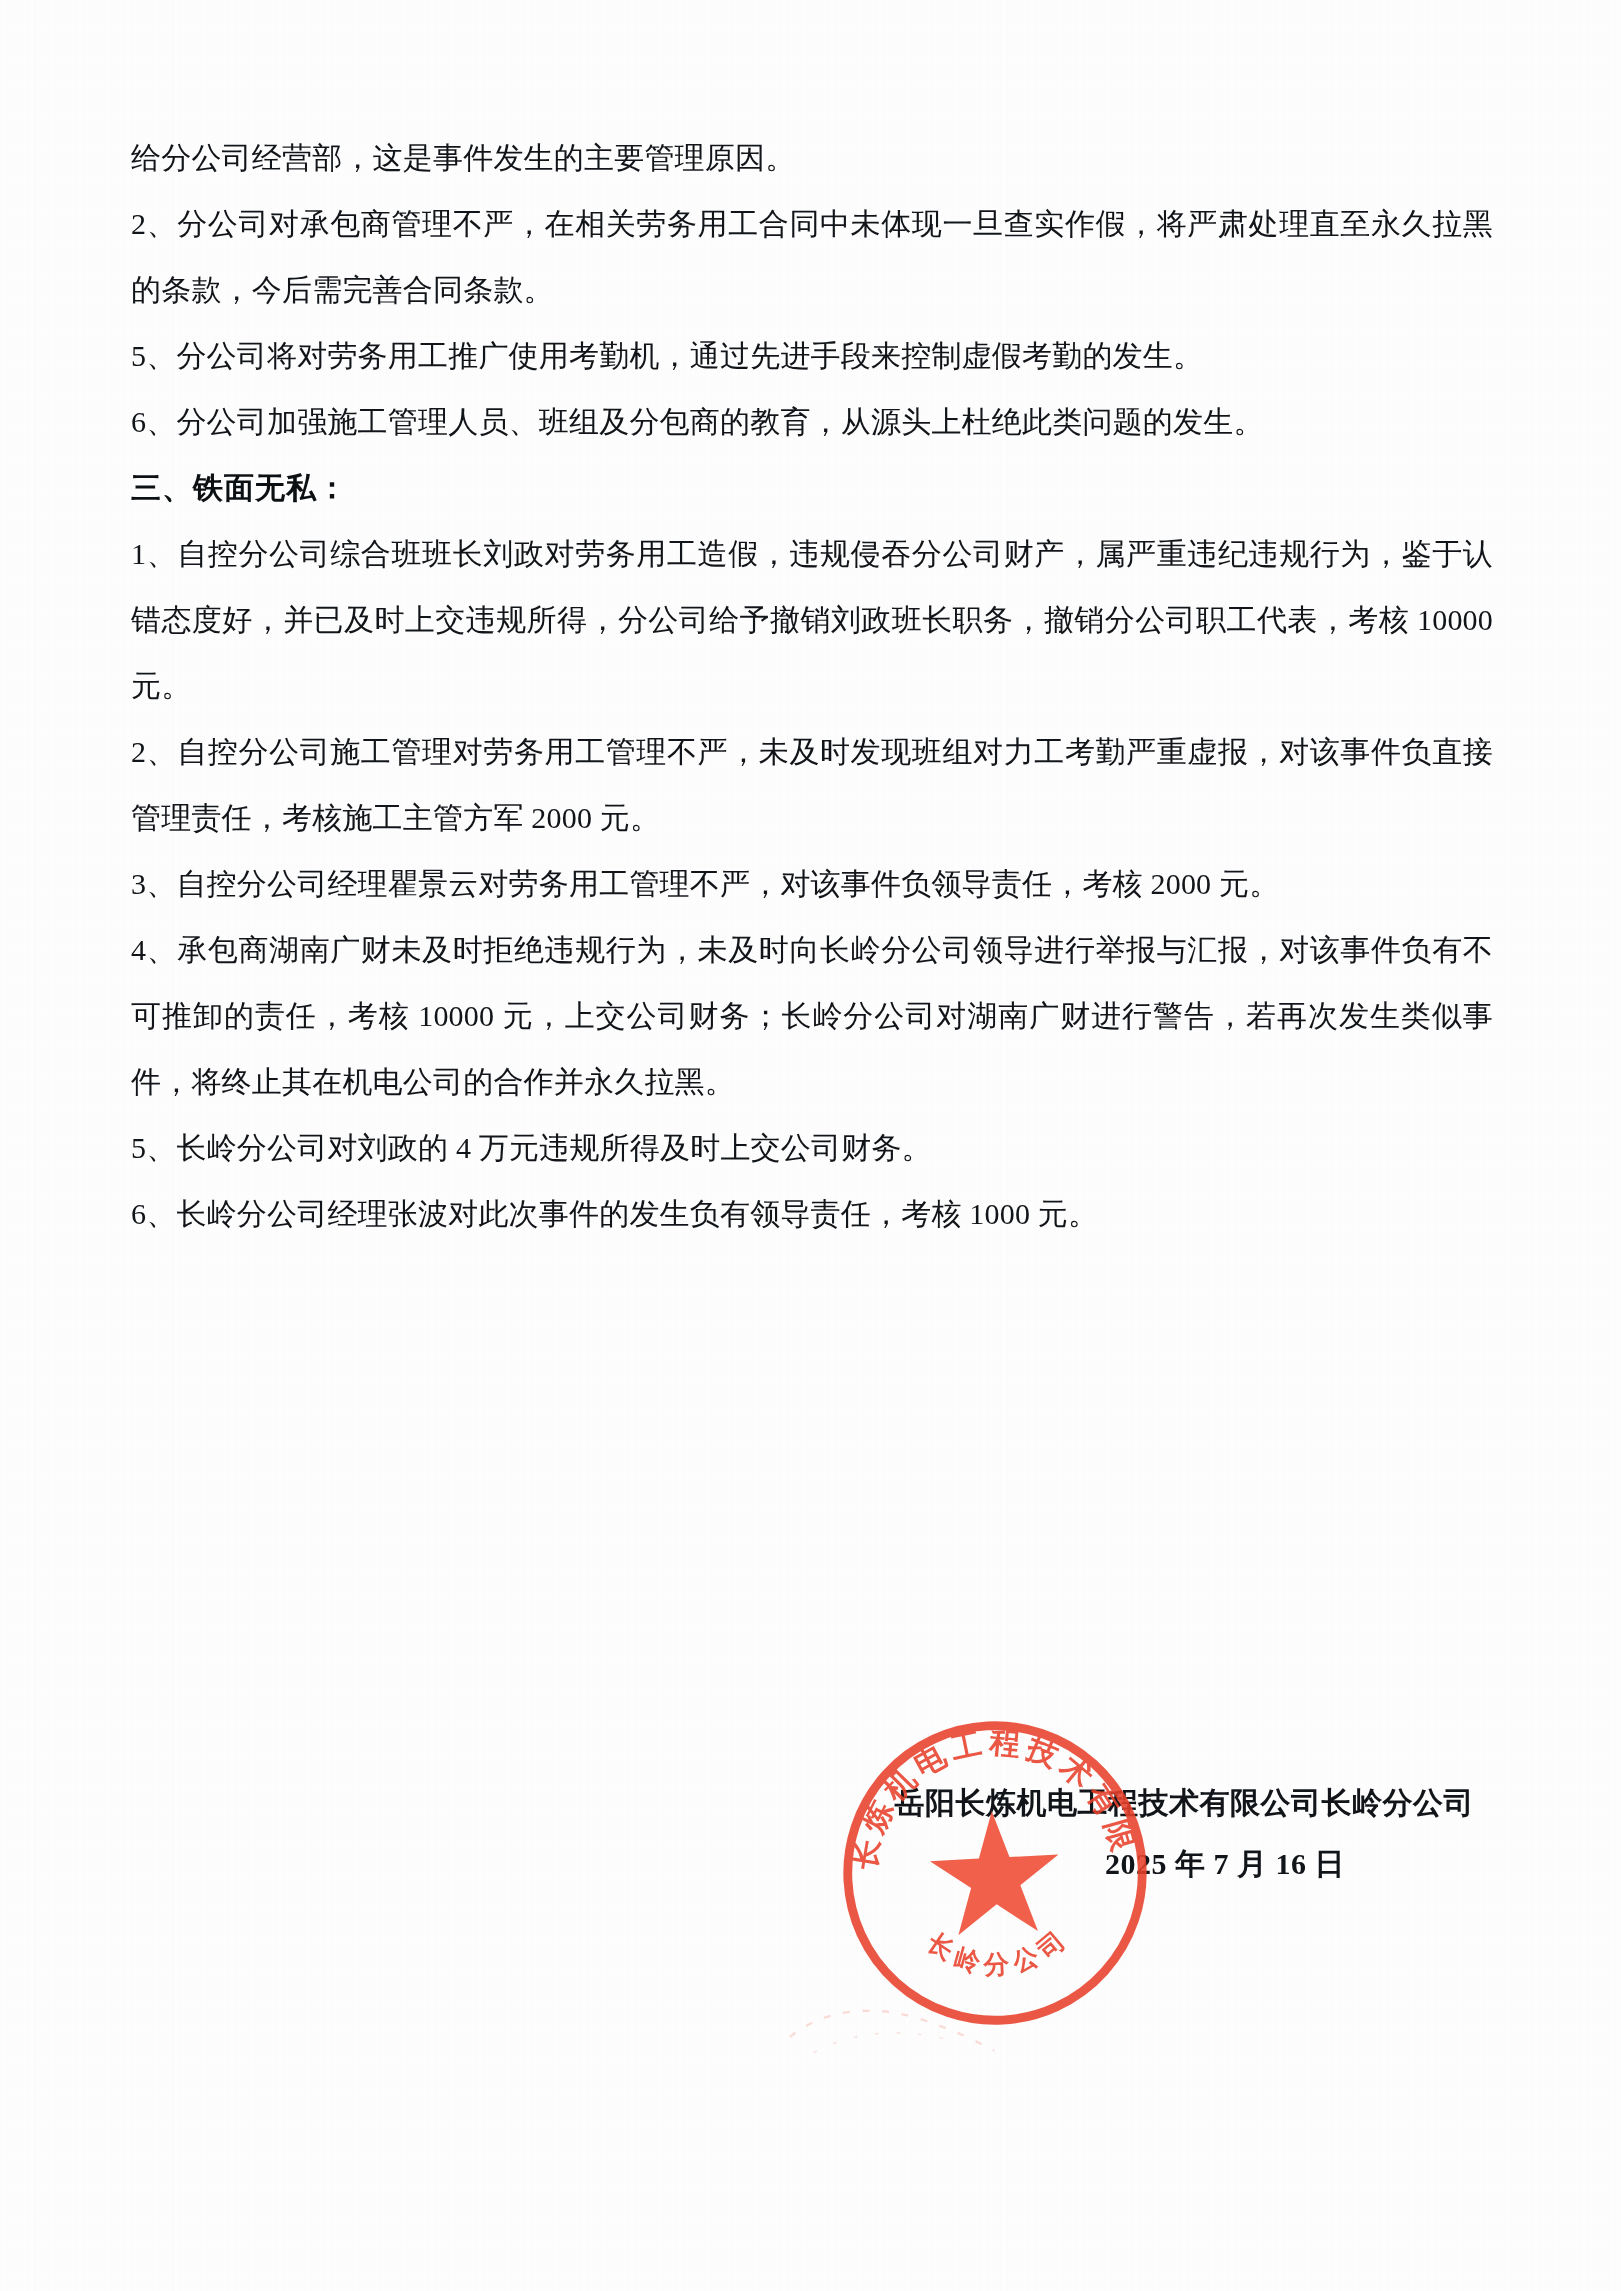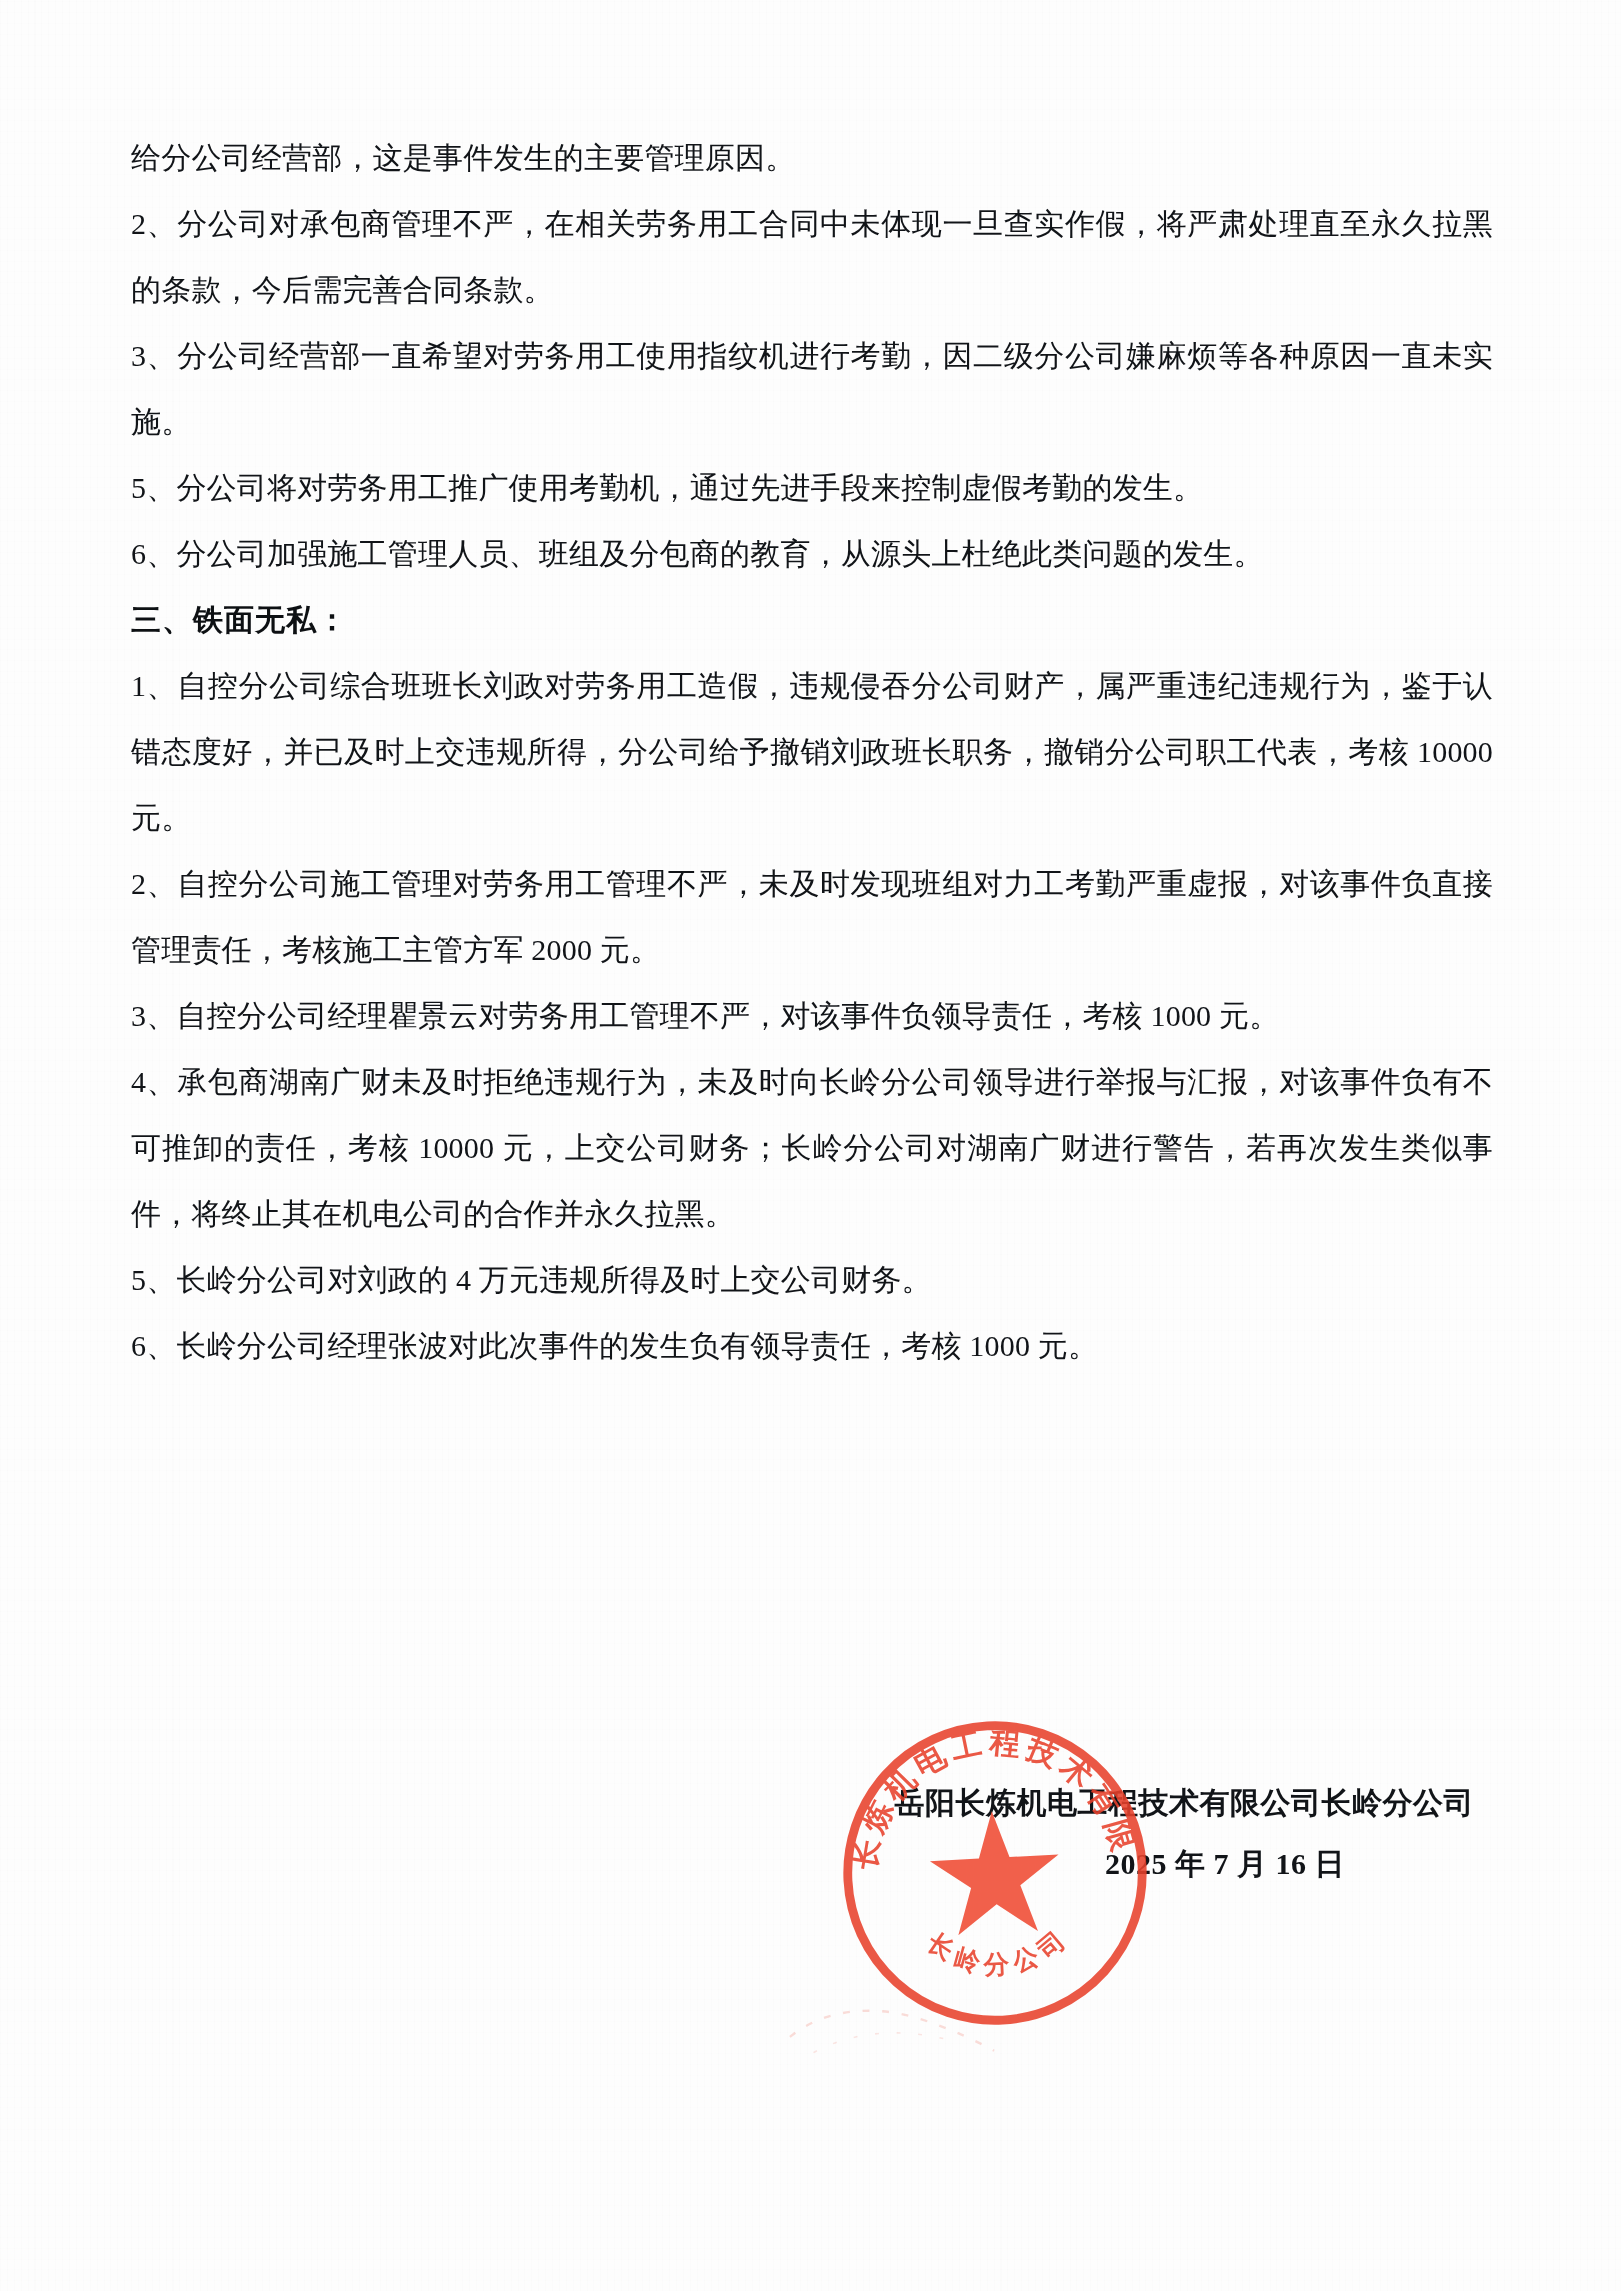--- a/index.html
+++ b/index.html
@@ -101,27 +101,26 @@
 </head>
 <body>
 
 <div class="page">
 
   <div class="scan-noise"></div>
 
   <div class="body-block">
     <p class="para">给分公司经营部，这是事件发生的主要管理原因。</p>
     <p class="para">2、分公司对承包商管理不严，在相关劳务用工合同中未体现一旦查实作假，将严肃处理直至永久拉黑的条款，今后需完善合同条款。</p>
-    <p class="para">3、分公司经营部一直希望对劳务用工使用指纹机进行考勤，因二级分公司嫌麻烦等各种原因一直未实施。</p>
     <p class="para">5、分公司将对劳务用工推广使用考勤机，通过先进手段来控制虚假考勤的发生。</p>
     <p class="para">6、分公司加强施工管理人员、班组及分包商的教育，从源头上杜绝此类问题的发生。</p>
     <p class="heading">三、铁面无私：</p>
     <p class="para">1、自控分公司综合班班长刘政对劳务用工造假，违规侵吞分公司财产，属严重违纪违规行为，鉴于认错态度好，并已及时上交违规所得，分公司给予撤销刘政班长职务，撤销分公司职工代表，考核 10000 元。</p>
     <p class="para">2、自控分公司施工管理对劳务用工管理不严，未及时发现班组对力工考勤严重虚报，对该事件负直接管理责任，考核施工主管方军 2000 元。</p>
-    <p class="para">3、自控分公司经理瞿景云对劳务用工管理不严，对该事件负领导责任，考核 1000 元。</p>
+    <p class="para">3、自控分公司经理瞿景云对劳务用工管理不严，对该事件负领导责任，考核 2000 元。</p>
     <p class="para">4、承包商湖南广财未及时拒绝违规行为，未及时向长岭分公司领导进行举报与汇报，对该事件负有不可推卸的责任，考核 10000 元，上交公司财务；长岭分公司对湖南广财进行警告，若再次发生类似事件，将终止其在机电公司的合作并永久拉黑。</p>
     <p class="para">5、长岭分公司对刘政的 4 万元违规所得及时上交公司财务。</p>
     <p class="para">6、长岭分公司经理张波对此次事件的发生负有领导责任，考核 1000 元。</p>
   </div>
 
   <div class="signature">
     <div class="sig-line">岳阳长炼机电工程技术有限公司长岭分公司</div>
     <div class="sig-line sig-date">2025 年 7 月 16 日</div>
   </div>
 

